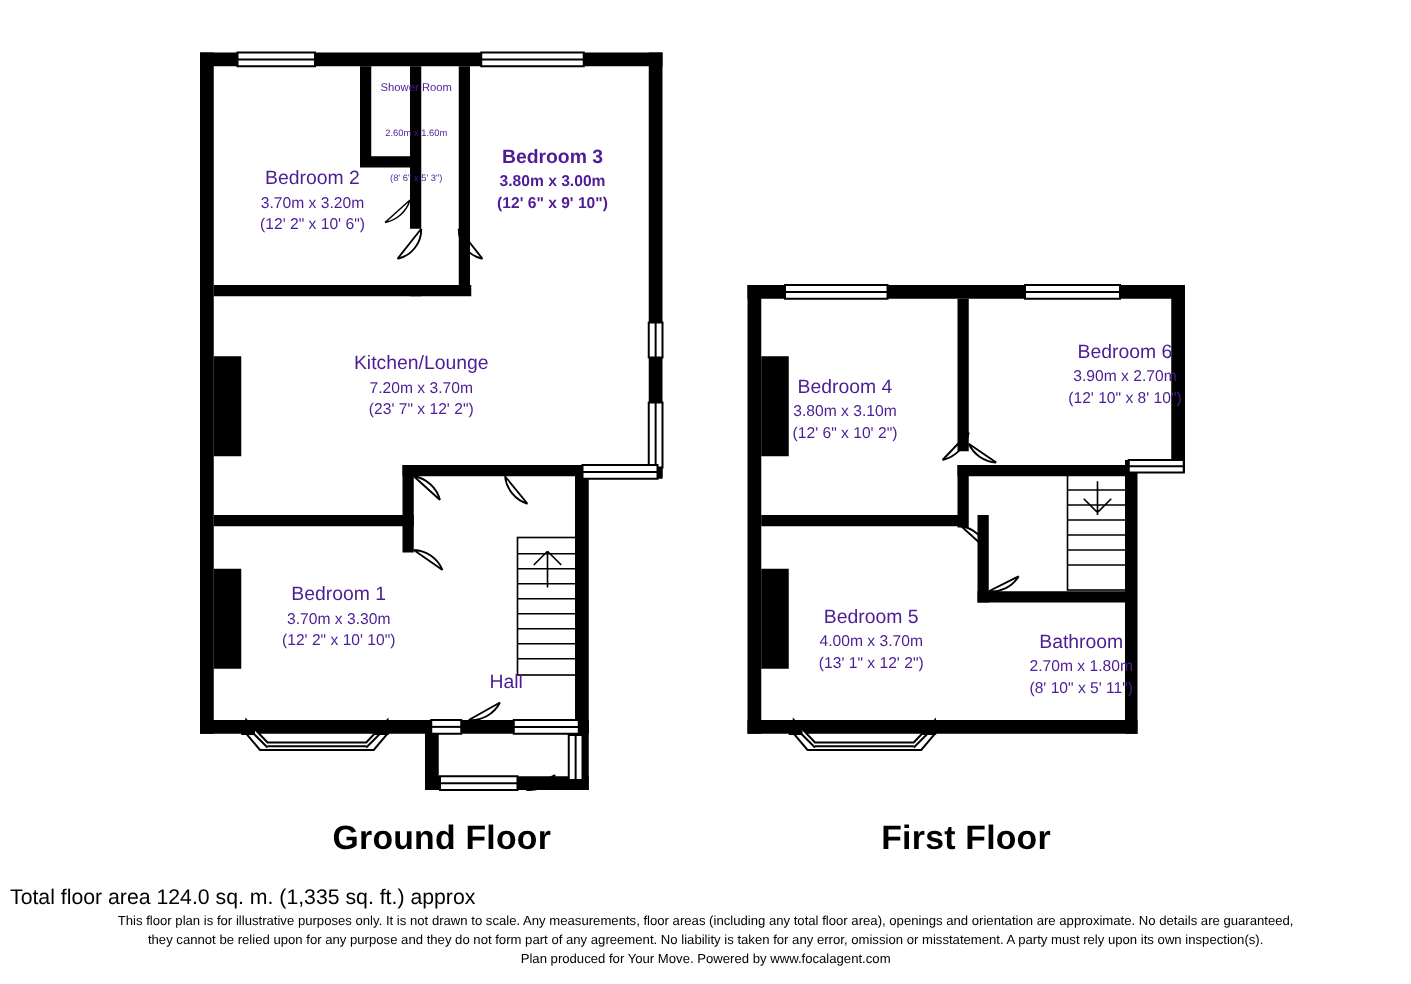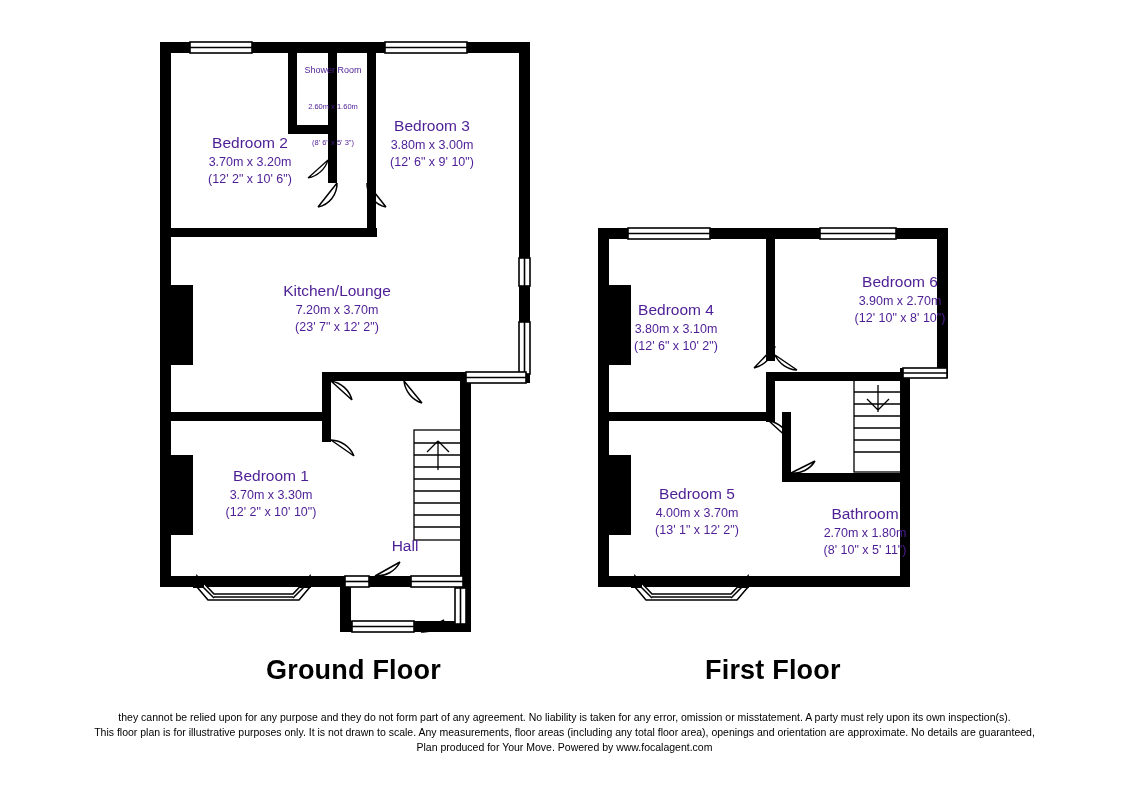--- a/index.html
+++ b/index.html
@@ -237,21 +237,21 @@
   <span class="rdim">2.60m x 1.60m</span>
   <span class="rdim2">(8' 6" x 5' 3")</span>
 </div>
 
 <div class="room-label" style="left:180px; top:133px; width:140px;">
   <span class="rname">Bedroom 2</span>
   <span class="rdim">3.70m x 3.20m</span>
   <span class="rdim2">(12' 2" x 10' 6")</span>
 </div>
 
-<div class="room-label" style="left:362px; top:116px; width:140px;">
+<div class="room-label" style="left:372px; top:116px; width:140px;font-weight:bold;">
   <span class="rname">Bedroom 3</span>
   <span class="rdim">3.80m x 3.00m</span>
   <span class="rdim2">(12' 6" x 9' 10")</span>
 </div>
 
 <div class="room-label" style="left:259px; top:281px; width:156px;">
   <span class="rname">Kitchen/Lounge</span>
   <span class="rdim">7.20m x 3.70m</span>
   <span class="rdim2">(23' 7" x 12' 2")</span>
 </div>
@@ -284,18 +284,19 @@
   <span class="rdim2">(13' 1" x 12' 2")</span>
 </div>
 
 <div class="room-label" style="left:790px; top:504px; width:150px;">
   <span class="rname">Bathroom</span>
   <span class="rdim">2.70m x 1.80m</span>
   <span class="rdim2">(8' 10" x 5' 11")</span>
 </div>
 
 <div id="footer">
+  <div id="total-area">Total floor area 124.0 sq. m. (1,335 sq. ft.) approx</div>
   <div id="disclaimer">
+    <div>This floor plan is for illustrative purposes only. It is not drawn to scale. Any measurements, floor areas (including any total floor area), openings and orientation are approximate. No details are guaranteed,</div>
     <div>they cannot be relied upon for any purpose and they do not form part of any agreement. No liability is taken for any error, omission or misstatement. A party must rely upon its own inspection(s).</div>
-    <div>This floor plan is for illustrative purposes only. It is not drawn to scale. Any measurements, floor areas (including any total floor area), openings and orientation are approximate. No details are guaranteed,</div>
     <div>Plan produced for Your Move. Powered by www.focalagent.com</div>
   </div>
 </div>
 
 </body></html>

